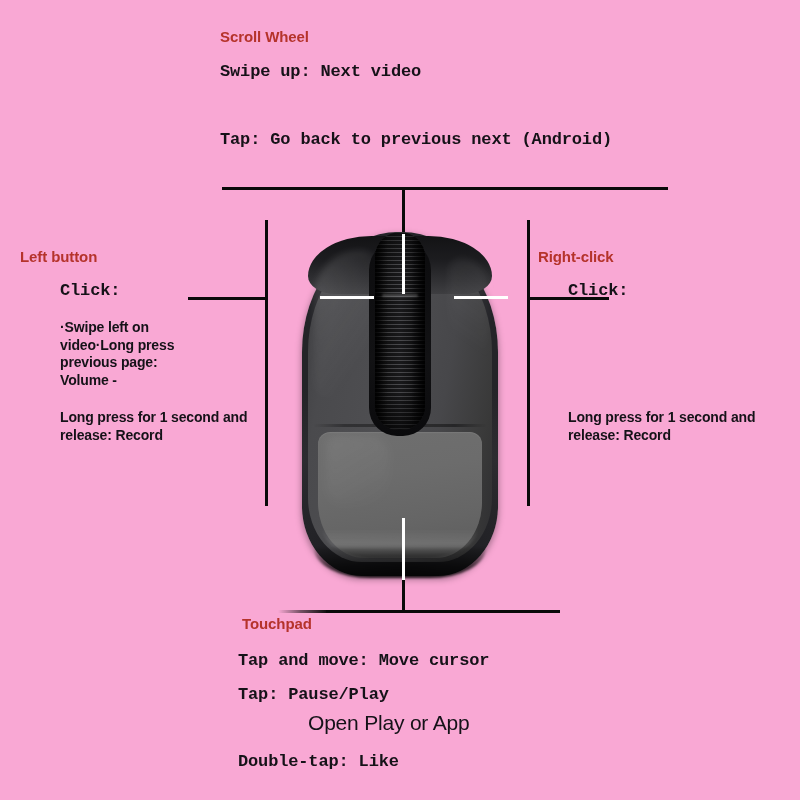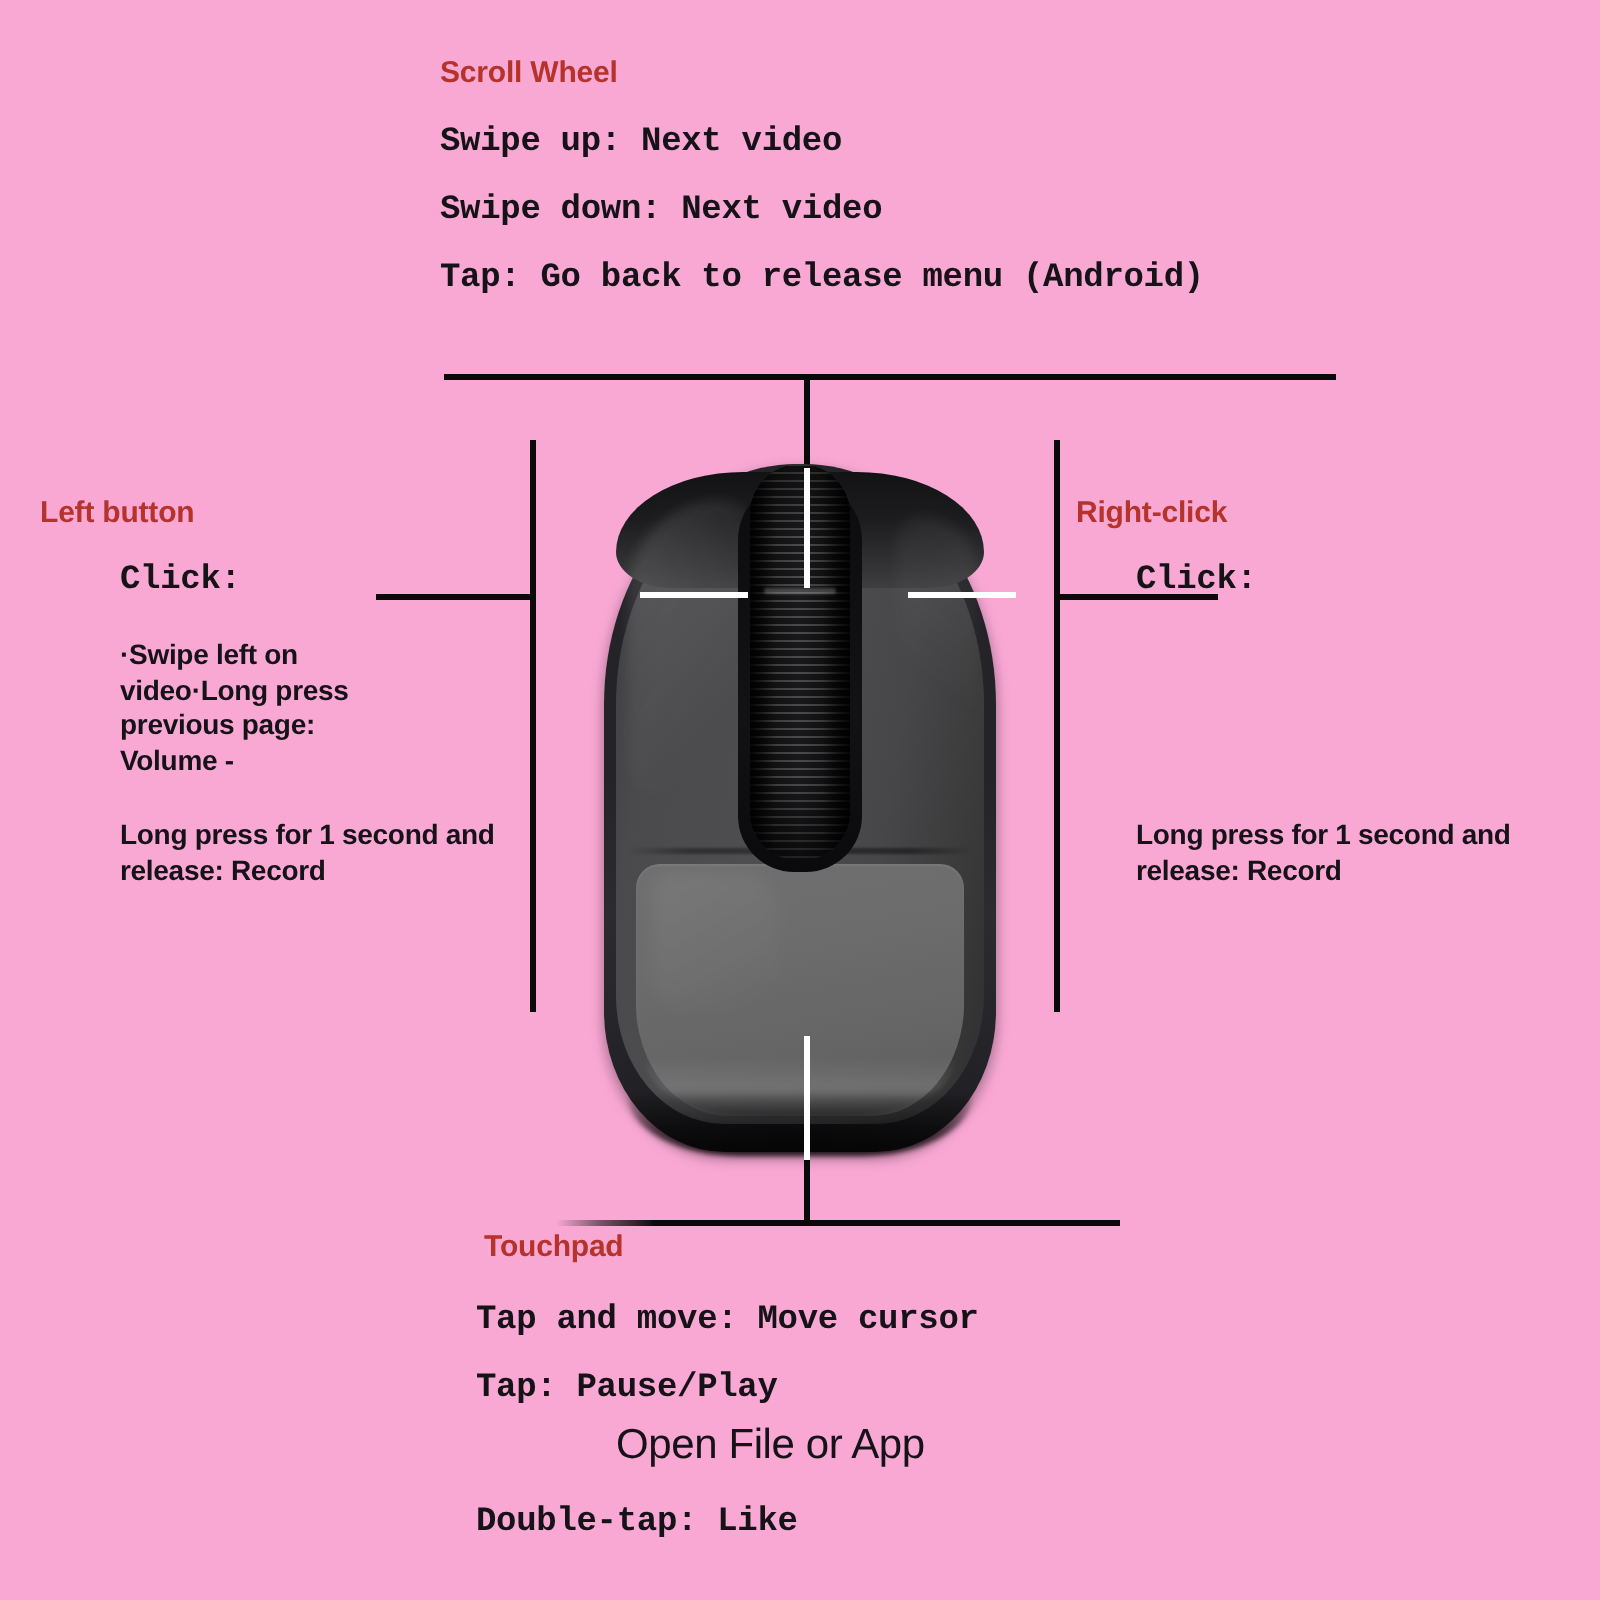--- a/index.html
+++ b/index.html
@@ -255,23 +255,22 @@
 </style>
 </head>
 <body>
 
 <div id="stage">
 
   <div class="heading" style="left:220px; top:28px;">Scroll Wheel</div>
 
   <div class="line" style="left:220px; top:62px;">Swipe up: Next video</div>
 
-  <div class="line" style="left:220px; top:96px;">Swipe down: Next video</div>
-
-  <div class="line" style="left:220px; top:130px;">Tap: Go back to release menu (Android)</div>
+
+  <div class="line" style="left:220px; top:130px;">Tap: Go back to previous next (Android)</div>
 
 
   <div class="hrule" style="left:222px; top:187px; width:446px;"></div>
   <div class="vrule" style="left:402px; top:187px; height:47px;"></div>
 
   <div class="heading" style="left:20px; top:248px;">Left button</div>
 
   <div class="line" style="left:60px; top:281px;">Click:</div>
 
   <div class="lineblock" style="left:60px; top:319px; width:128px;">·Swipe left on video·Long press previous page: Volume -</div>
@@ -320,17 +319,17 @@
   <div class="vrule" style="left:402px; top:570px; height:43px;"></div>
   <div class="hrule-taper" style="left:278px; top:610px; width:50px;"></div>
   <div class="hrule" style="left:326px; top:610px; width:234px;"></div>
 
   <div class="heading" style="left:242px; top:615px;">Touchpad</div>
 
   <div class="line" style="left:238px; top:651px;">Tap and move: Move cursor</div>
 
   <div class="line" style="left:238px; top:685px;">Tap: Pause/Play</div>
 
-  <div class="big" style="left:308px; top:711px;">Open File or App</div>
+  <div class="big" style="left:308px; top:711px;">Open Play or App</div>
 
   <div class="line" style="left:238px; top:752px;">Double-tap: Like</div>
 
 </div>
 
 </body></html>

